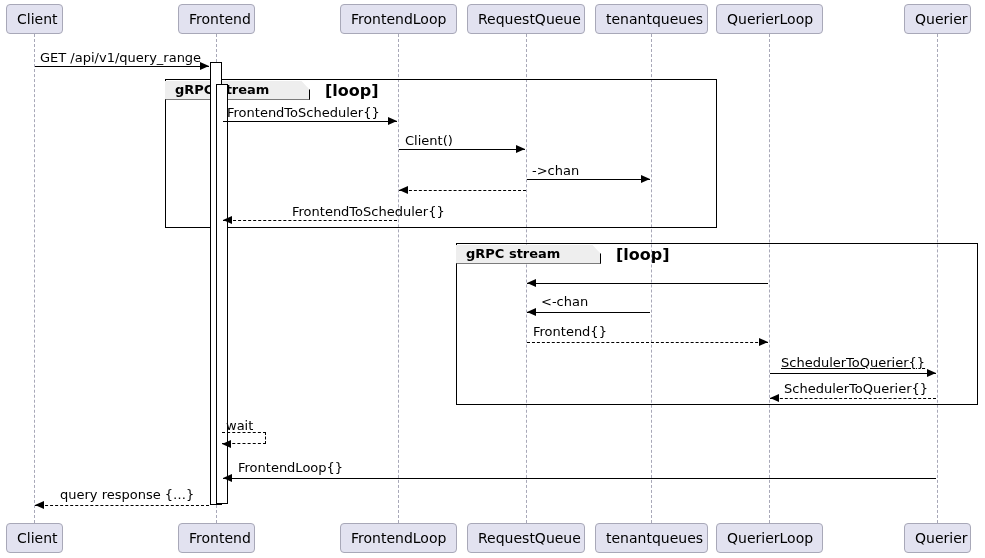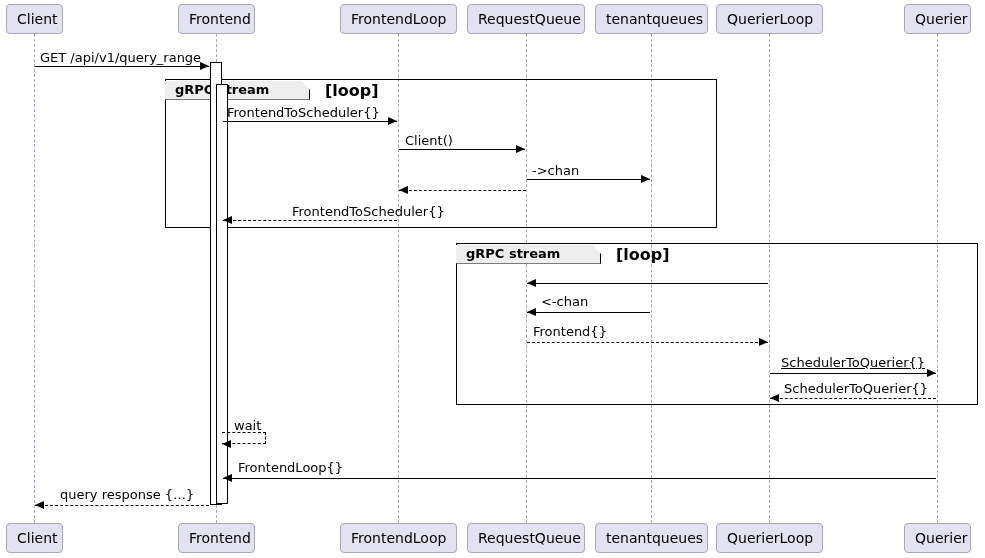--- a/index.html
+++ b/index.html
@@ -169,21 +169,21 @@
     <div class="arrow-head left" style="left: 770px; top: 394px;"></div>
     <div class="msg-label" style="left: 784px; top: 381px;">SchedulerToQuerier{}</div>
     <div class="msg-line" style="left: 223px; top: 478px; width: 713px;"></div>
     <div class="arrow-head left" style="left: 223px; top: 474px;"></div>
     <div class="msg-label" style="left: 238px; top: 460px;">FrontendLoop{}</div>
     <div class="msg-line dotted" style="left: 35px; top: 505px; width: 174px;"></div>
     <div class="arrow-head left" style="left: 35px; top: 501px;"></div>
     <div class="msg-label" style="left: 60px; top: 487px;">query response {…}</div>
     <div class="self-box" style="left: 222px; top: 432px; width: 44px; height: 12px;"></div>
     <div class="arrow-head left" style="left: 222px; top: 440px;"></div>
-    <div class="msg-label" style="left: 226px; top: 418px; margin-left: 8px;">wait</div>
+    <div class="msg-label" style="left: 226px; top: 418px;">wait</div>
     <div class="participant" style="left: 6px; top: 4px; width: 57px;">Client</div>
     <div class="participant" style="left: 178px; top: 4px; width: 77px;">Frontend</div>
     <div class="participant" style="left: 340px; top: 4px; width: 117px;">FrontendLoop</div>
     <div class="participant" style="left: 467px; top: 4px; width: 118px;">RequestQueue</div>
     <div class="participant" style="left: 595px; top: 4px; width: 113px;">tenantqueues</div>
     <div class="participant" style="left: 716px; top: 4px; width: 107px;">QuerierLoop</div>
     <div class="participant" style="left: 904px; top: 4px; width: 67px;">Querier</div>
     <div class="participant" style="left: 6px; top: 523px; width: 57px;">Client</div>
     <div class="participant" style="left: 178px; top: 523px; width: 77px;">Frontend</div>
     <div class="participant" style="left: 340px; top: 523px; width: 117px;">FrontendLoop</div>

